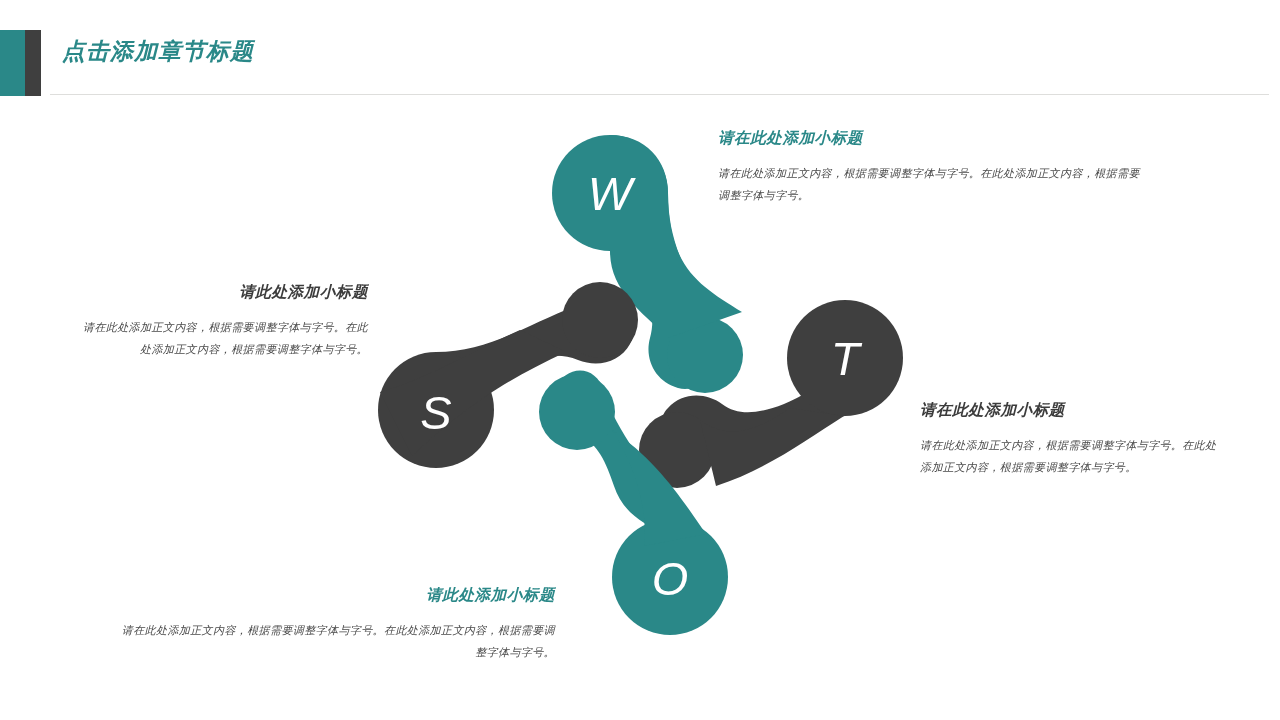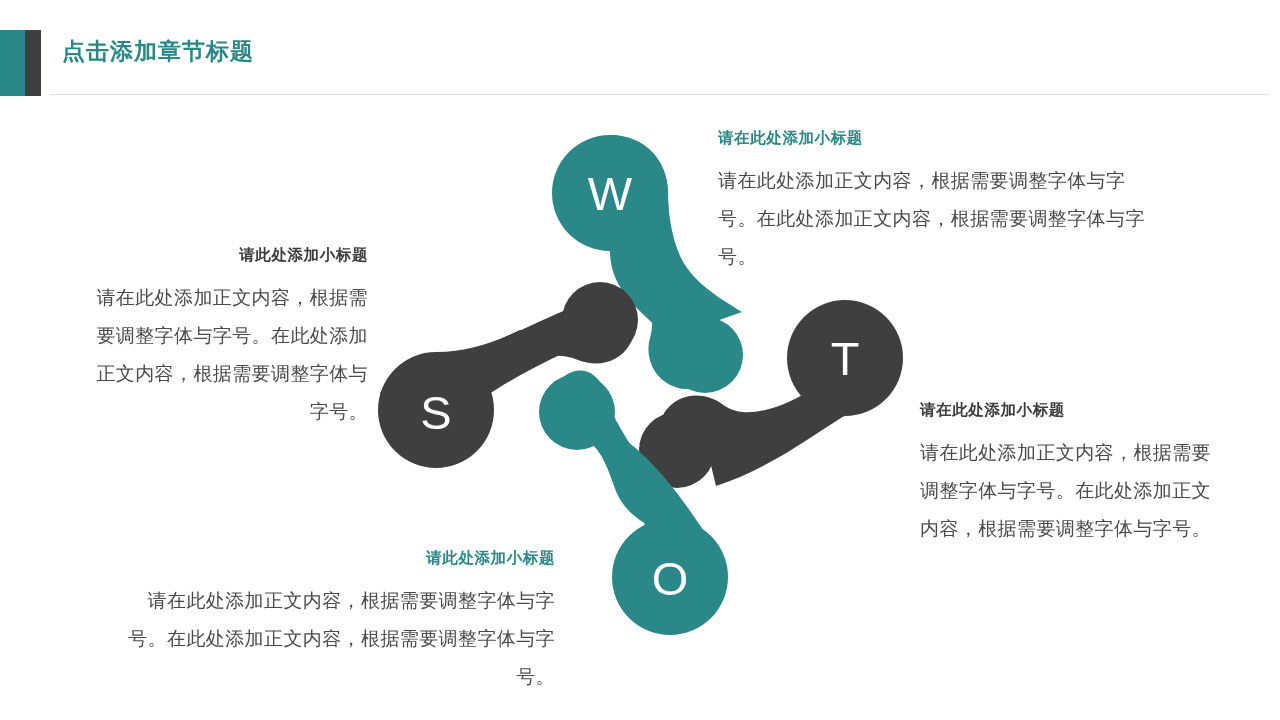--- a/index.html
+++ b/index.html
@@ -7,20 +7,21 @@
     padding: 0;
     background: #ffffff;
   }
   #slide {
     position: relative;
     width: 1269px;
     height: 720px;
     background: #ffffff;
     overflow: hidden;
     font-family: "Liberation Sans", "DejaVu Sans", sans-serif;
+    font-style: italic;
   }
 
   
   #header-bars {
     position: absolute;
     left: 0;
     top: 30px;
     width: 41px;
     height: 66px;
     display: flex;
@@ -80,29 +81,29 @@
   
   .block { position: absolute; }
   .block-heading {
     font-size: 15.5px;
     font-weight: bold;
     letter-spacing: 0.6px;
     margin-bottom: 13px;
     white-space: nowrap;
   }
   .block-body {
-    font-size: 19px;
+    font-size: 11px;
     line-height: 2.0;
     color: #4a4a4a;
     letter-spacing: 0.4px;
   }
   .h-teal { color: #2a8888; }
   .h-dark { color: #3c3c3c; }
   .ta-left  { text-align: left; }
-  .ta-right { text-align: right; }
+  .ta-right { text-align: right; margin-top: 37px; }
 
   #block-top-right    { left: 718px; top: 128px; width: 430px; }
   #block-left         { left: 78px;  top: 245px; width: 290px; }
   #block-right        { left: 920px; top: 400px; width: 300px; }
   #block-bottom-left  { left: 120px; top: 548px; width: 435px; }
 </style>
 </head>
 <body>
 
 <div id="slide">

